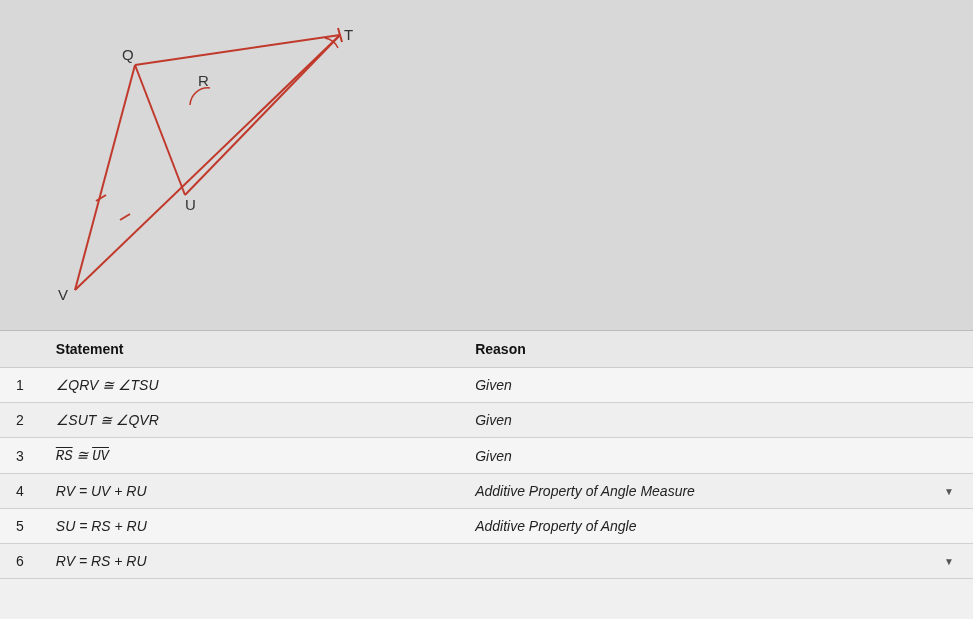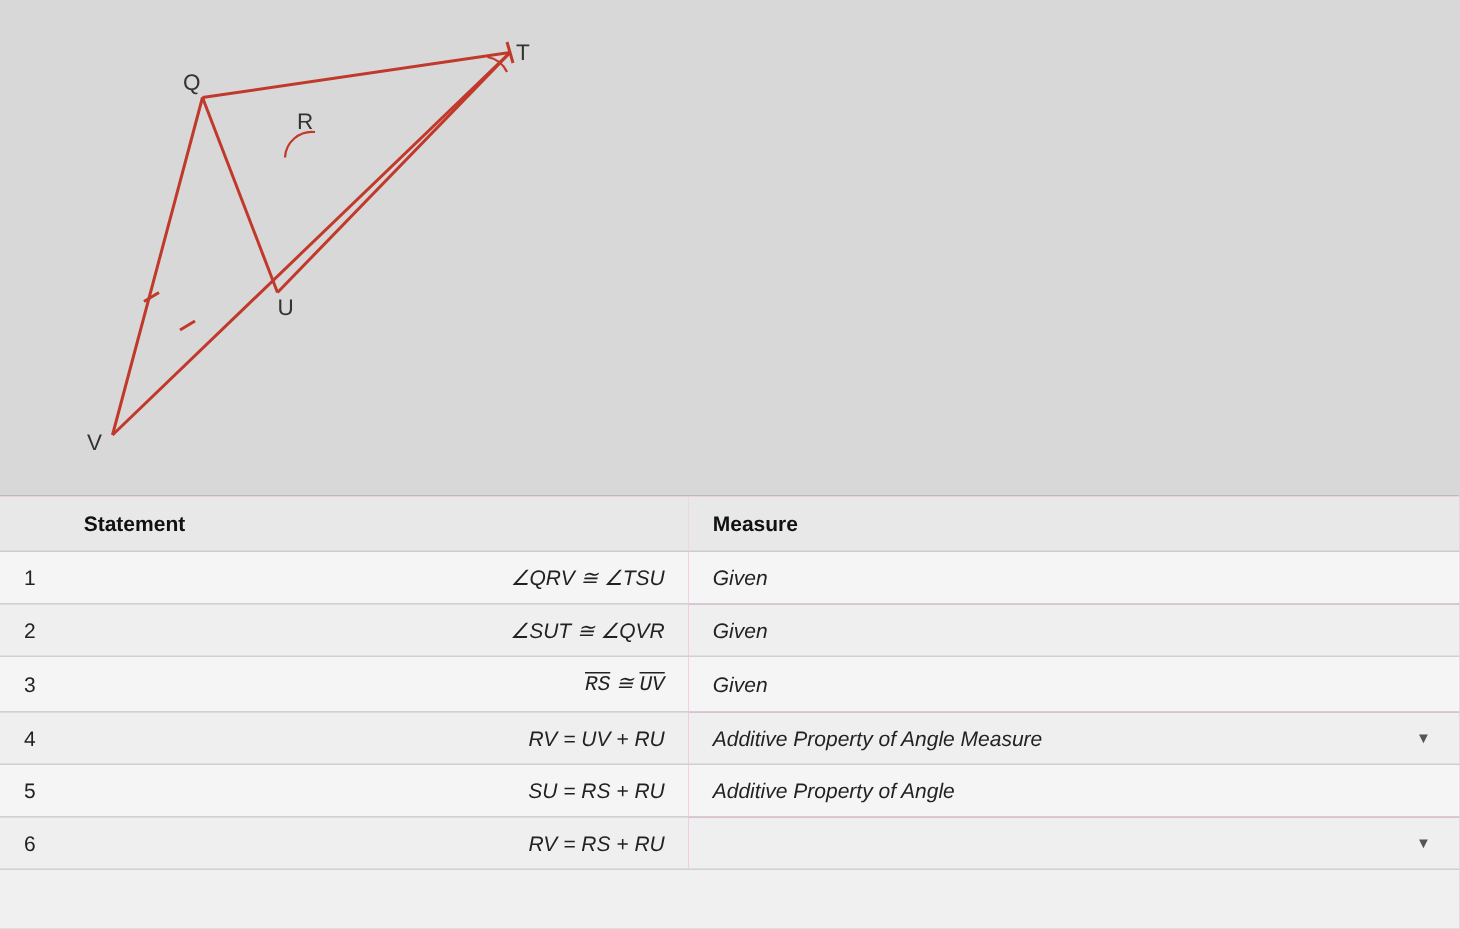--- a/index.html
+++ b/index.html
@@ -30,21 +30,21 @@
     .proof-table-area {
       flex: 1;
       background-color: #f0f0f0;
       border-top: 1px solid #bbb;
       overflow: visible;
     }
 
     table.proof-table {
       width: 100%;
       border-collapse: collapse;
-      background-color: #f9a8d4;
+      background-color: #7dd3fc;
     }
 
     table.proof-table thead tr {
       background-color: #e8e8e8;
       border-bottom: 1px solid #ccc;
     }
 
     table.proof-table thead th {
       padding: 10px 16px;
       text-align: left;
@@ -71,21 +71,20 @@
 
     td.row-num {
       width: 30px;
       color: #444;
       font-size: 13px;
     }
 
     td.statement-cell {
       width: 45%;
       font-style: italic;
-      text-align: right;
     }
 
     td.reason-cell {
       width: 55%;
       position: relative;
       font-style: italic;
     }
 
     .overline {
       text-decoration: overline;
@@ -153,21 +152,21 @@
       <text x="28" y="290" font-size="15" fill="#333" font-family="Arial">V</text>
     </svg>
   </div>
 
   <div class="proof-table-area">
     <table class="proof-table">
       <thead>
         <tr>
           <th style="width:30px;"></th>
           <th>Statement</th>
-          <th>Measure</th>
+          <th>Reason</th>
         </tr>
       </thead>
       <tbody>
 
         <tr>
           <td class="row-num">1</td>
           <td class="statement-cell">∠QRV ≅ ∠TSU</td>
           <td class="reason-cell">Given</td>
         </tr>
 

